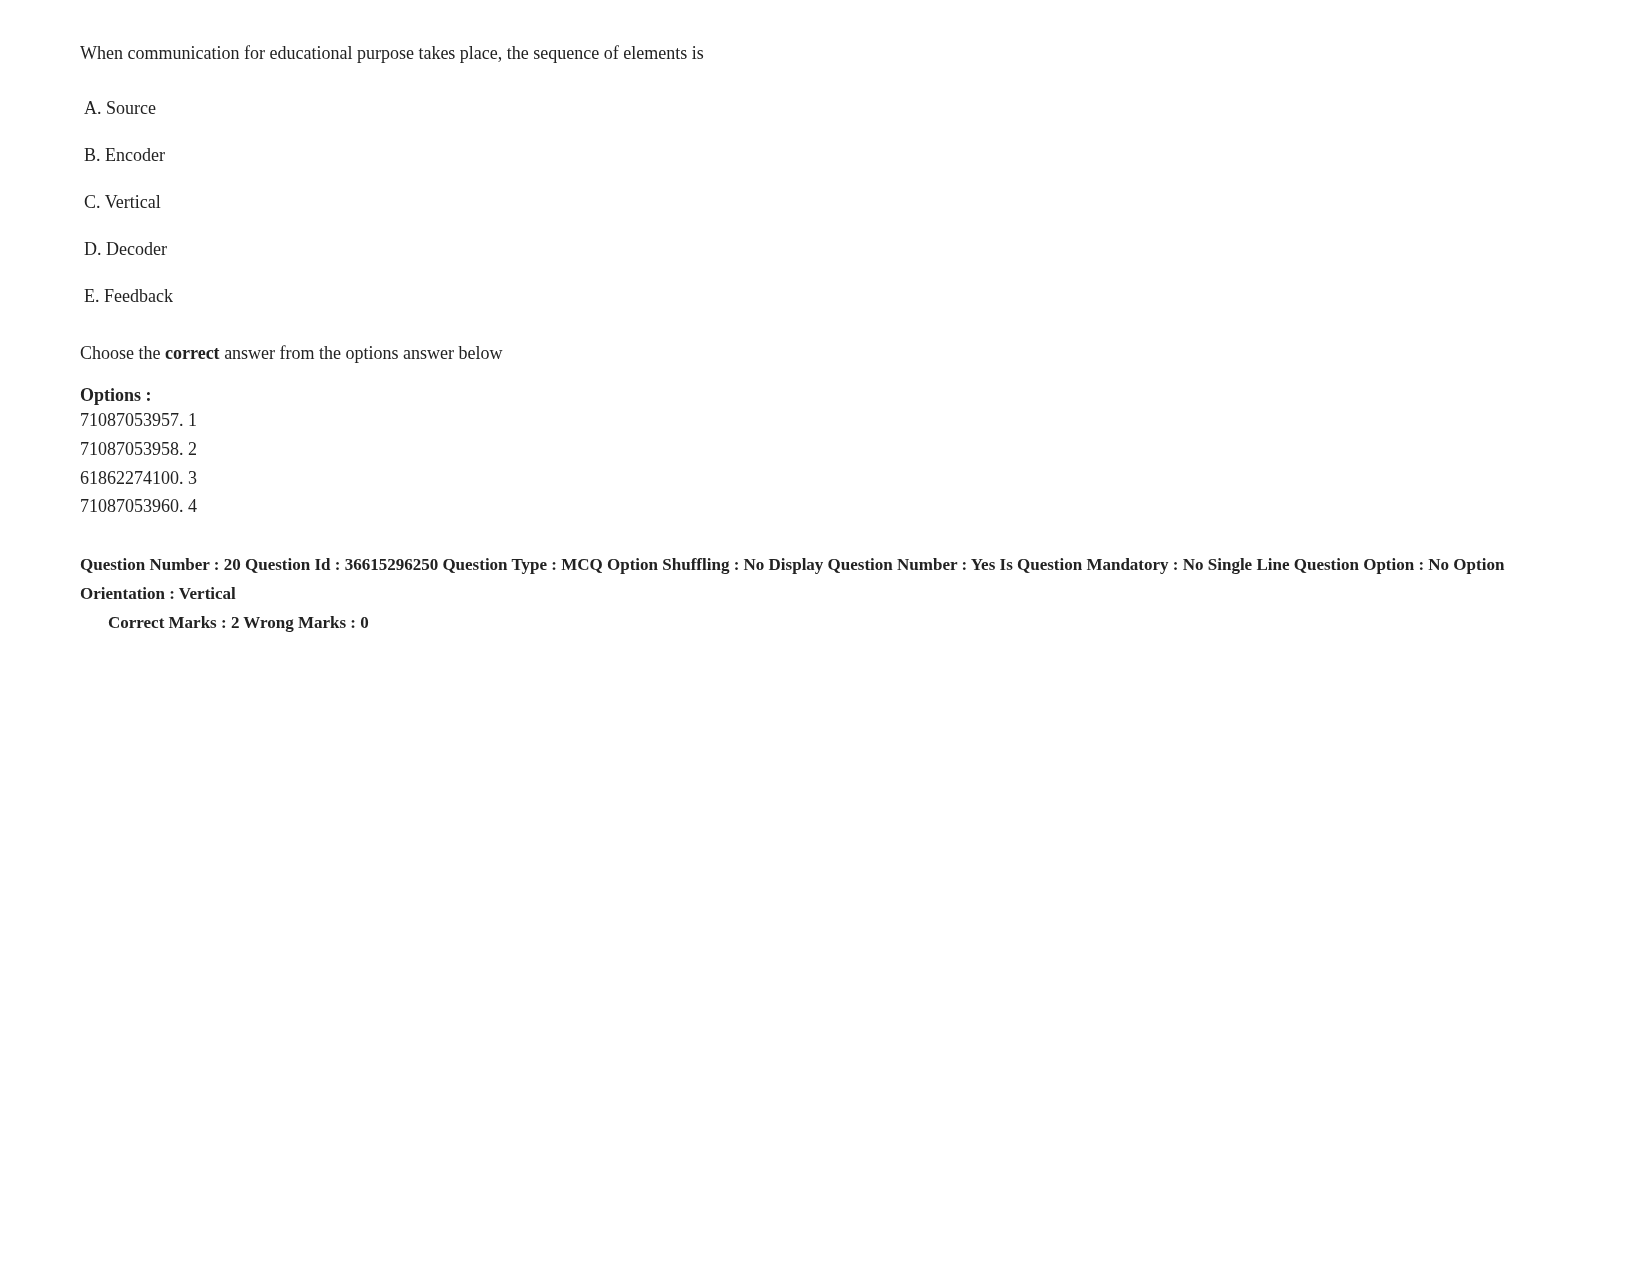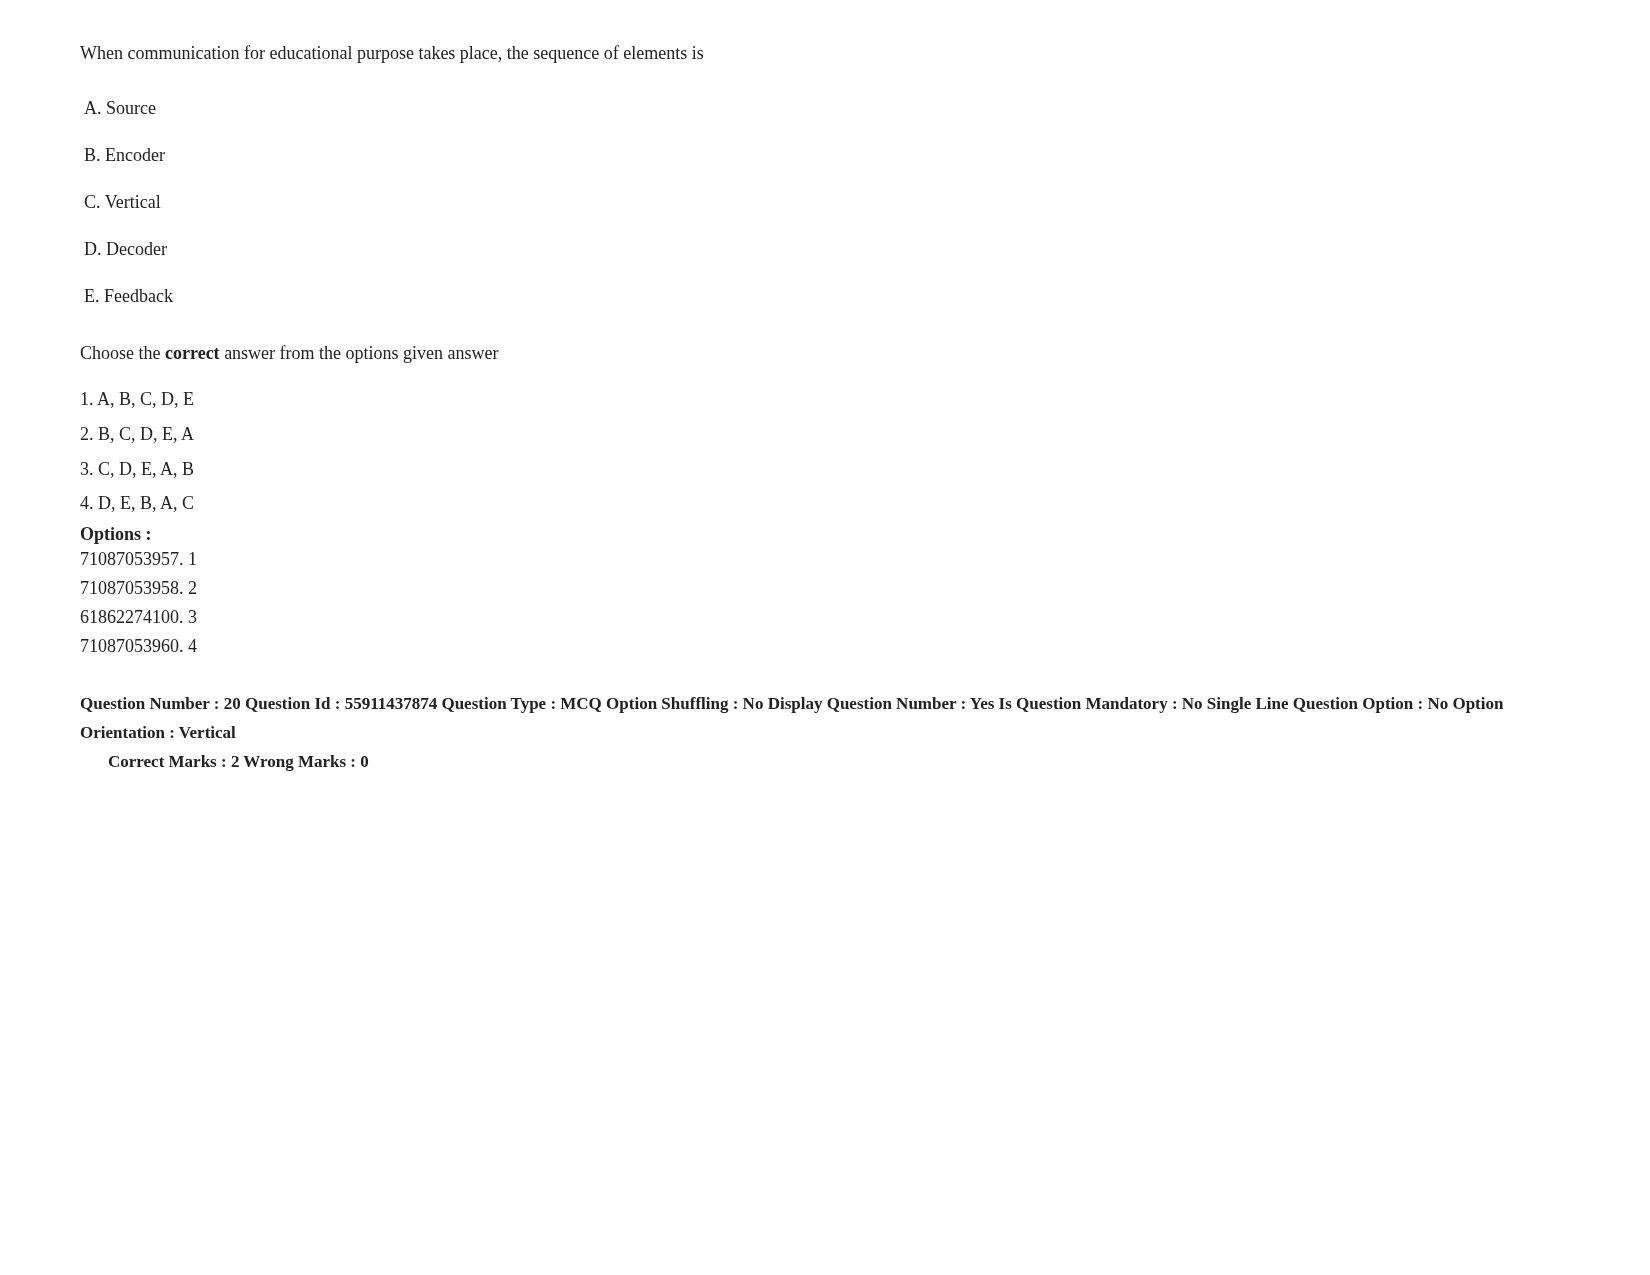--- a/index.html
+++ b/index.html
@@ -83,54 +83,40 @@
     </div>
     <div class="option-item">
       <span>D. </span><span>Decoder</span>
     </div>
     <div class="option-item">
       <span>E. </span><span>Feedback</span>
     </div>
   </div>
 
   <p class="instruction">
-    <span>Choose the </span><strong>correct</strong><span> answer from the options given answer</span>
+    <span>Choose the </span><strong>correct</strong><span> answer from the options answer below</span>
   </p>
 
-  <div>
-    <div class="answer-options">
-      <span>1. </span><span>A, B, C, D, E</span>
-    </div>
-    <div class="answer-options">
-      <span>2. </span><span>B, C, D, E, A</span>
-    </div>
-    <div class="answer-options">
-      <span>3. </span><span>C, D, E, A, B</span>
-    </div>
-    <div class="answer-options">
-      <span>4. </span><span>D, E, B, A, C</span>
-    </div>
-  </div>
 
   <div class="options-section">
     <div>
       <span class="options-label">Options :</span>
     </div>
     <div class="option-id-item">
       <span>71087053957.</span> <span>1</span>
     </div>
     <div class="option-id-item">
       <span>71087053958.</span> <span>2</span>
     </div>
     <div class="option-id-item">
       <span>61862274100.</span> <span>3</span>
     </div>
     <div class="option-id-item">
       <span>71087053960.</span> <span>4</span>
     </div>
   </div>
 
   <div class="metadata">
-    <p>Question Number : 20 Question Id : 55911437874 Question Type : MCQ Option Shuffling : No Display Question Number : Yes Is Question Mandatory : No Single Line Question Option : No Option Orientation : Vertical</p>
+    <p>Question Number : 20 Question Id : 36615296250 Question Type : MCQ Option Shuffling : No Display Question Number : Yes Is Question Mandatory : No Single Line Question Option : No Option Orientation : Vertical</p>
     <p class="marks">Correct Marks : 2 Wrong Marks : 0</p>
   </div>
 
 </div>
 
 </body></html>

